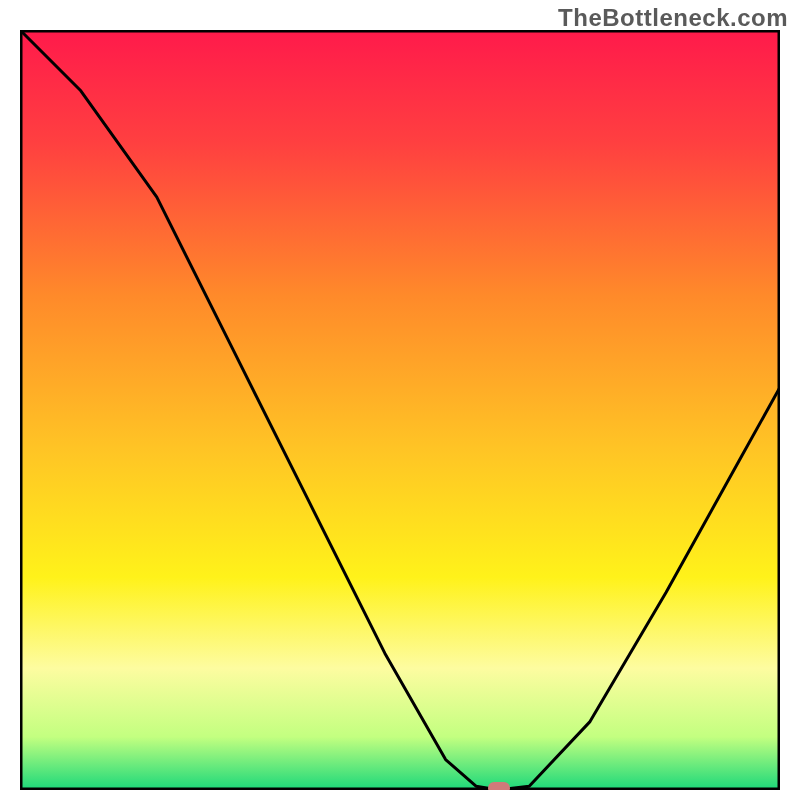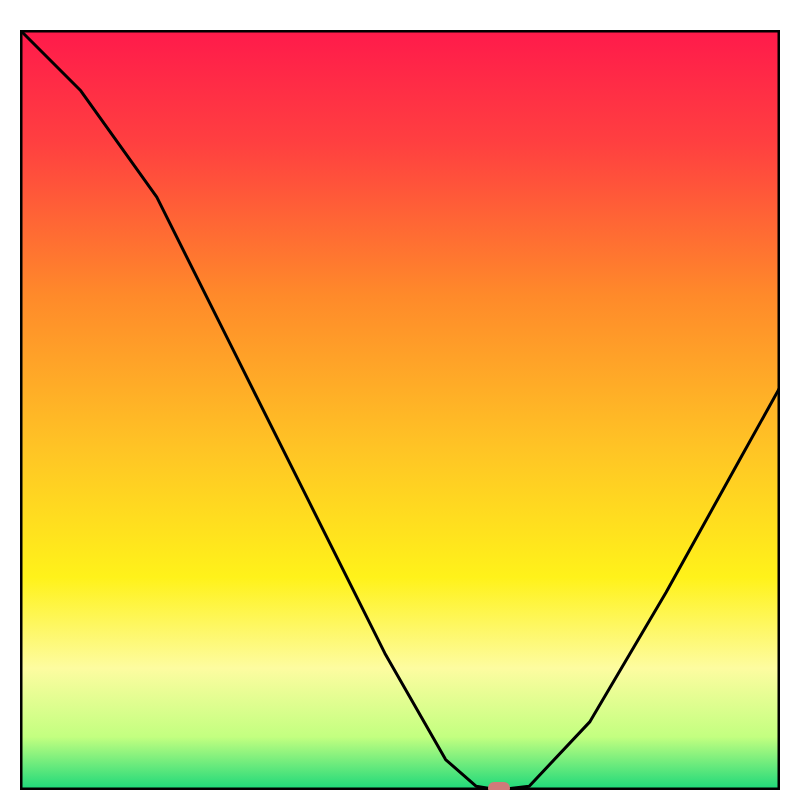--- a/index.html
+++ b/index.html
@@ -35,20 +35,21 @@
     position: absolute;
     border-radius: 6px;
   }
   svg { display: block; }
 </style>
 </head>
 <body>
 
 <div class="chart-wrap">
 
+  <div class="watermark">TheBottleneck.com</div>
 
   <div class="plot-area" style="left: 20px; top: 30px; width: 760px; height: 760px;">
     <svg width="760" height="760" viewBox="0 0 760 760">
       <defs>
         <linearGradient id="bg-grad" x1="0" y1="0" x2="0" y2="1">
         <stop offset="0.0%" stop-color="#ff1a4b"></stop>
             <stop offset="15.0%" stop-color="#ff4040"></stop>
             <stop offset="35.0%" stop-color="#ff8a2a"></stop>
             <stop offset="55.0%" stop-color="#ffc425"></stop>
             <stop offset="72.0%" stop-color="#fff21a"></stop>

